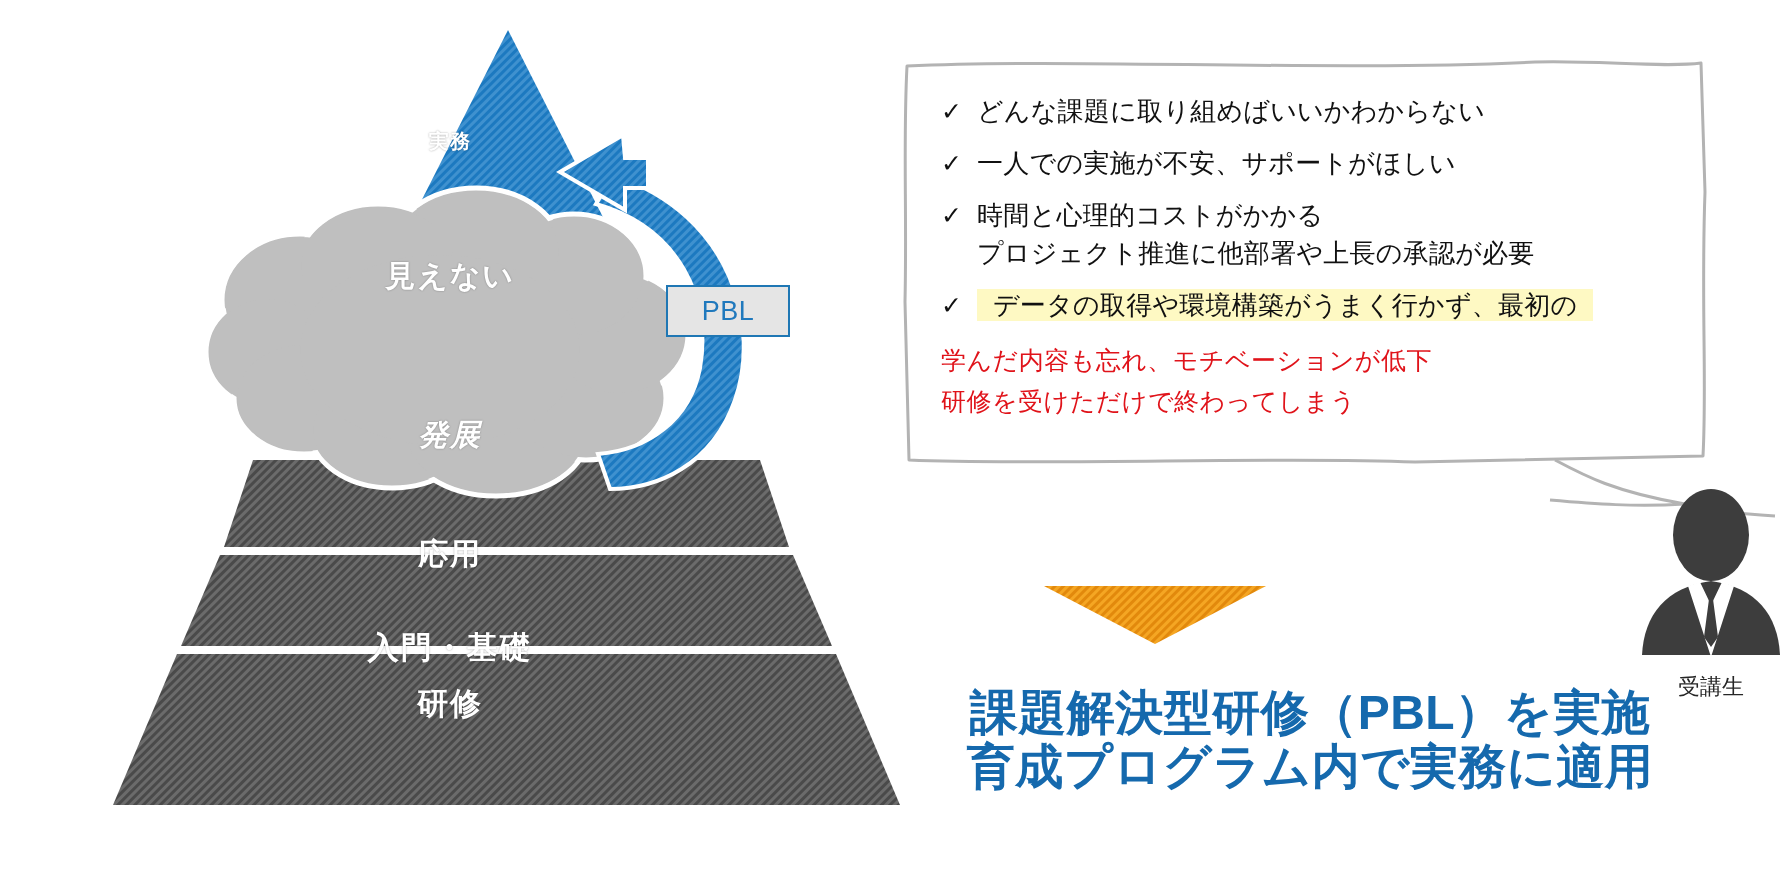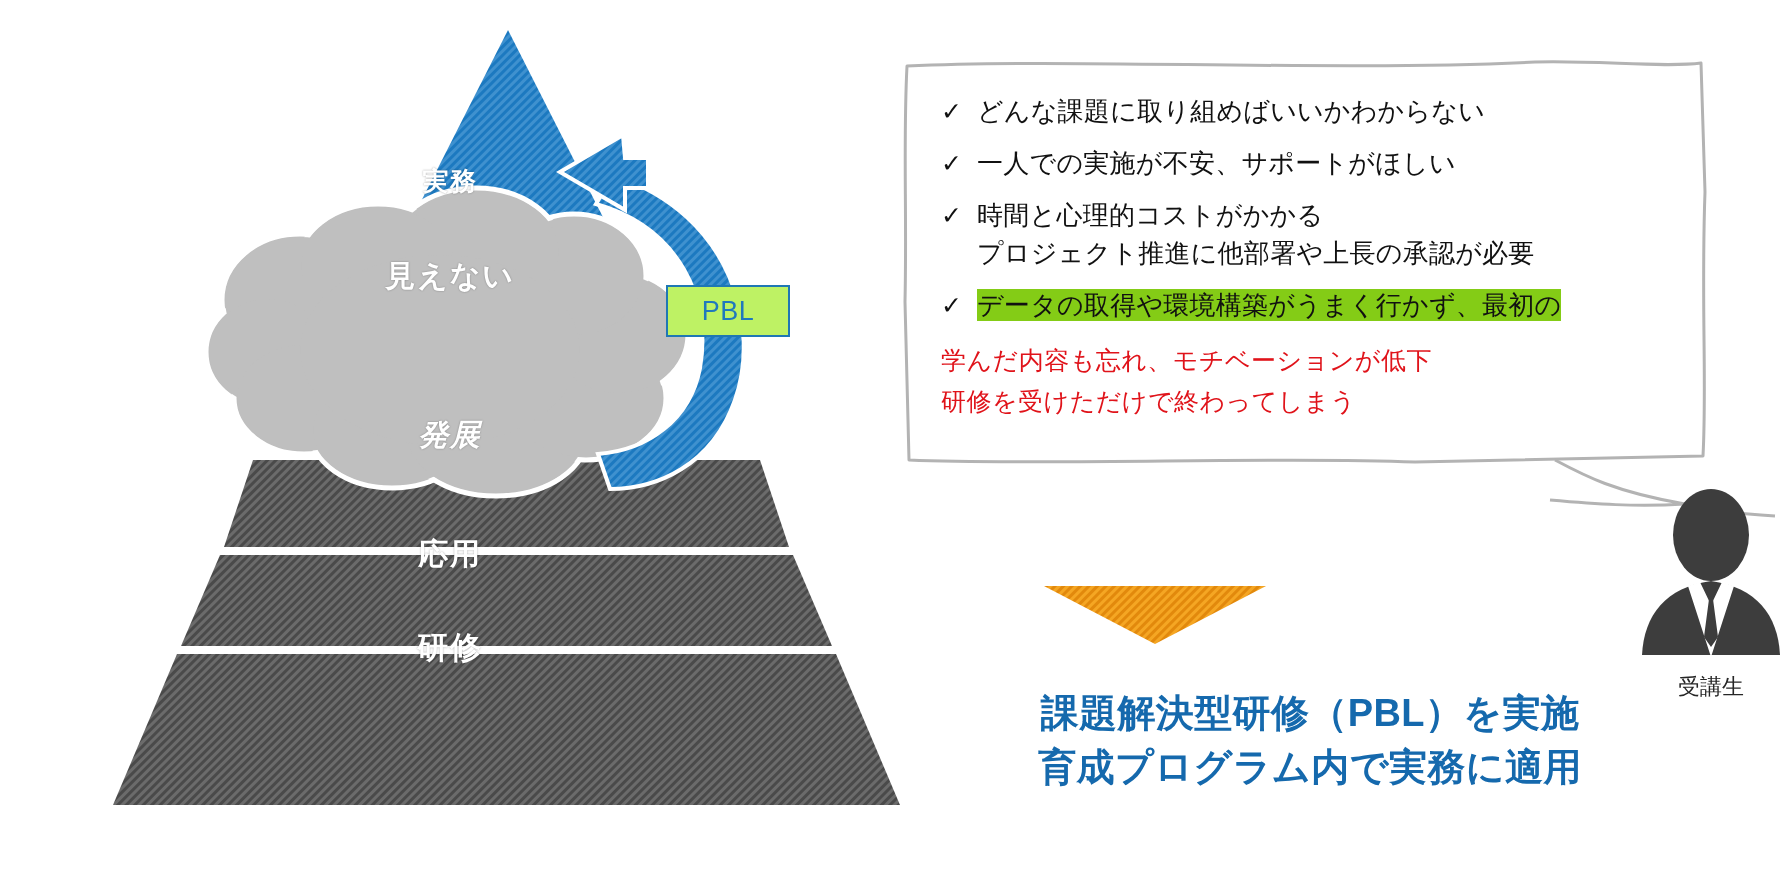--- a/index.html
+++ b/index.html
@@ -24,21 +24,21 @@
     letter-spacing: .06em;
     text-shadow: 0 0 2px rgba(0,0,0,.35);
     pointer-events: none;
   }
 
   
   #pbl-box {
     position: absolute;
     left: 666px; top: 285px;
     width: 124px; height: 52px;
-    background: #bef264;
+    background: #e5e5e5;
     border: 2px solid #1f77b4;
     display: flex; align-items: center; justify-content: center;
     color: #2079bd;
     font-size: 27px;
     letter-spacing: .02em;
     z-index: 40;
   }
 
   
   #bubble {
@@ -69,22 +69,22 @@
     color: #111;
     text-align: left;
   }
   .bullet-text {
     font-size: 26px;
     line-height: 38px;
     color: #111111;
     letter-spacing: .01em;
   }
   .bullet-text .hl {
-    background: #84cc16;
-    padding: 1px 0;
+    background: #fef9c3;
+    padding: 1px 16px;
     box-decoration-break: clone;
     -webkit-box-decoration-break: clone;
   }
   #bubble-warning {
     margin-top: 16px;
     text-align: left;
     color: #e0131a;
     font-size: 25px;
     line-height: 41px;
     padding-right: 70px;
@@ -100,21 +100,21 @@
 
   
   #orange-arrow { position: absolute; left: 1040px; top: 582px; width: 230px; height: 80px; z-index: 10; }
 
   
   #headline {
     position: absolute; left: 900px; top: 686px; width: 820px;
     text-align: center;
     color: #1569ad;
     font-weight: bold;
-    font-size: 38px;
+    font-size: 48px;
     line-height: 54px;
     letter-spacing: .01em;
     z-index: 10;
   }
 </style>
 </head>
 <body>
 
 <div id="stage">
 
@@ -169,29 +169,30 @@
       </g>
 
       <g>
         <path d="M 613,175 C 735,215 760,330 735,400 C 712,466 656,489 610,489
                  L 598,454 C 648,450 690,420 700,368 C 712,300 680,228 596,204 Z" fill="url(#hatch-blue)" stroke="#ffffff" stroke-width="4"></path>
         <polygon points="623,135 560,172 625,210 625,188 648,188 648,158 625,158" fill="url(#hatch-blue)" stroke="#ffffff" stroke-width="4"></polygon>
       </g>
     </svg>
 
     
-    <div class="tier-label" style="top:128px; font-size:26px;margin-top:36px;">実務</div>
+    <div class="tier-label" style="top:128px; font-size:20px;">実務</div>
 
     <div class="tier-label" style="top:255px; font-size:30px; line-height:42px;">
       <div>見えない</div>
     </div>
 
     <div class="tier-label" style="top:415px; font-size:30px;font-style:italic;">発展</div>
     <div class="tier-label" style="top:534px; font-size:30px;">応用</div>
     <div class="tier-label" style="top:620px; font-size:31px; line-height:56px;">
+      <div>入門・基礎</div>
       <div>研修</div>
     </div>
   </div>
 
   <div id="pbl-box">
     <span>PBL</span>
   </div>
 
   <div id="bubble">
     <div id="bubble-body"></div>

